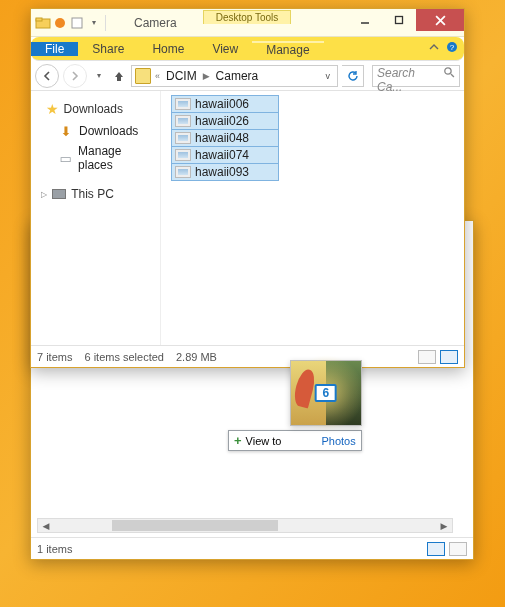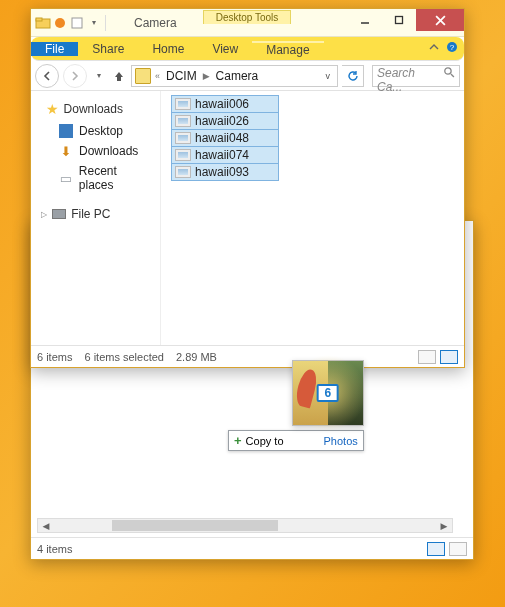--- a/index.html
+++ b/index.html
@@ -289,21 +289,21 @@
 
 <div class="win win-b">
   <div class="b-body">
     <div class="hscroll">
       <div class="arrow">◀</div>
       <div class="thumb"></div>
       <div class="arrow" style="margin-left:auto">▶</div>
     </div>
   </div>
   <div class="b-status">
-    <span>4 items</span>
+    <span>1 items</span>
     <span class="right">
       <span class="view-btn active"></span>
       <span class="view-btn"></span>
     </span>
   </div>
 </div>
 
 <div class="win win-a">
 
   <div class="titlebar">
@@ -415,37 +415,33 @@
 
   <div class="body">
     <div class="navpane">
       <div class="nav-group">
         <div class="nav-heading">
           <span class="tri"></span>
           <span class="star">★</span>
           <span>Downloads</span>
         </div>
         <div class="nav-item">
-          <span class="ico ico-desktop"></span>
-          <span>Desktop</span>
-        </div>
-        <div class="nav-item">
           <span class="ico ico-down">⬇</span>
           <span>Downloads</span>
         </div>
         <div class="nav-item">
           <span class="ico ico-recent">▭</span>
-          <span>Recent places</span>
+          <span>Manage places</span>
         </div>
       </div>
       <div class="nav-group">
         <div class="nav-heading">
           <span class="tri">▷</span>
           <span class="ico ico-pc"></span>
-          <span>File PC</span>
+          <span>This PC</span>
         </div>
       </div>
     </div>
 
     <div class="content">
       <div class="filelist">
         <div class="file-item">
             <span class="thumb"></span>
             <span>hawaii006</span>
           </div>
@@ -463,34 +459,34 @@
           </div>
         <div class="file-item">
             <span class="thumb"></span>
             <span>hawaii093</span>
           </div>
       </div>
     </div>
   </div>
 
   <div class="status">
-    <span>6 items</span>
+    <span>7 items</span>
     <span>6 items selected</span>
     <span>2.89 MB</span>
     <span class="right">
       <span class="view-btn"></span>
       <span class="view-btn active"></span>
     </span>
   </div>
 </div>
 
 <div class="drag-preview">
   <div class="drag-stack">
     <div class="half l"></div>
     <div class="half r"></div>
     <div class="drag-count">6</div>
   </div>
   <div class="drag-tip">
     <span class="plus">+</span>
-    <span>Copy to </span>
+    <span>View to </span>
     <span class="blue">Photos</span>
   </div>
 </div>
 
 </body></html>

